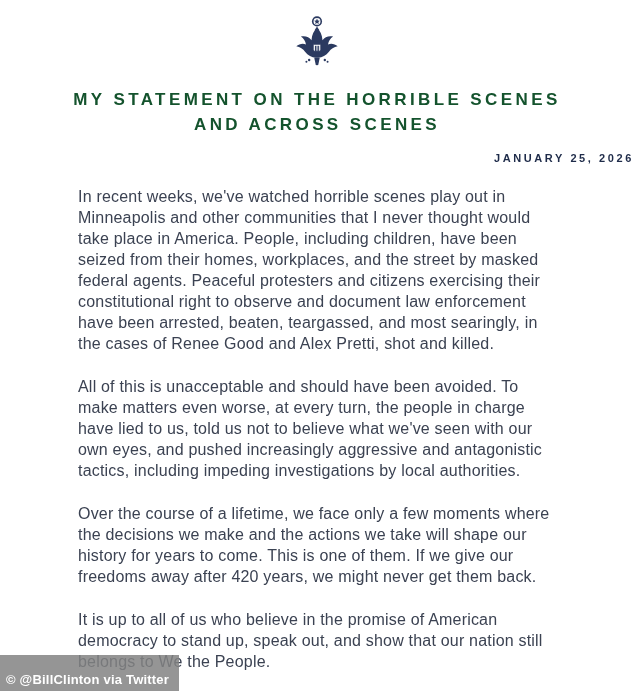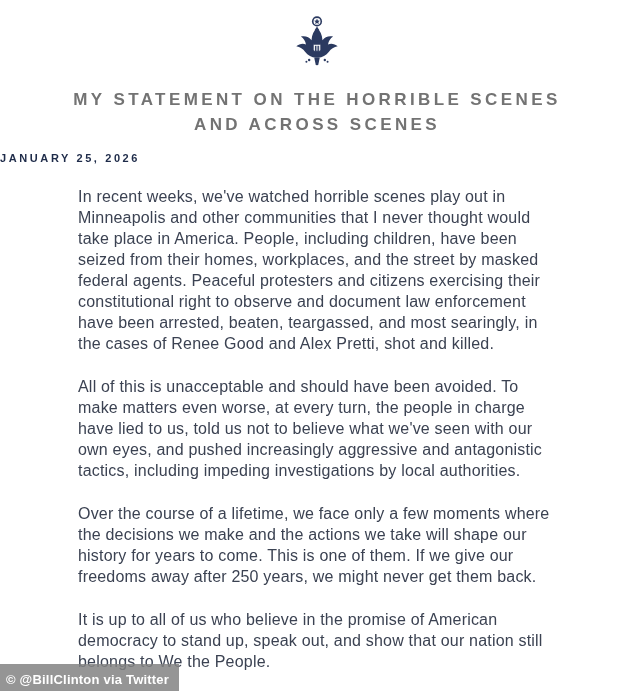--- a/index.html
+++ b/index.html
@@ -22,31 +22,31 @@
     padding-top: 15px;
   }
   .seal-wrap svg {
     width: 46px;
     height: 56px;
     display: block;
   }
   .title-block {
     margin-top: 16px;
     text-align: center;
-    color: #737373;
+    color: #14532d;
   }
   .title-line {
     font-size: 17px;
     font-weight: bold;
     letter-spacing: 3.4px;
     line-height: 25px;
   }
   .date-line {
     margin-top: 15px;
-    text-align: left;
+    text-align: right;
     color: #1e2b49;
     font-size: 11px;
     font-weight: bold;
     letter-spacing: 2.6px;
   }
   .body-block {
     margin: 22px 77px 0 78px;
     color: #3b4252;
   }
   .body-block p {
@@ -56,21 +56,21 @@
     letter-spacing: 0.2px;
   }
   .credit-badge {
     position: absolute;
     left: 0;
     bottom: 2px;
     background: rgba(130, 130, 130, 0.85);
     color: #ffffff;
     font-size: 13px;
     font-weight: bold;
-    padding: 8px 10px 4px 6px;
+    padding: 17px 10px 4px 6px;
     letter-spacing: 0.2px;
   }
 </style>
 </head>
 <body>
 
 <div class="page">
 
   <div class="seal-wrap">
     <span>
@@ -118,19 +118,19 @@
   <div class="title-block">
     <div class="title-line">MY STATEMENT ON THE HORRIBLE SCENES</div>
     <div class="title-line">AND ACROSS SCENES</div>
   </div>
 
   <div class="date-line">JANUARY 25, 2026</div>
 
   <div class="body-block">
     <p>In recent weeks, we've watched horrible scenes play out in Minneapolis and other communities that I never thought would take place in America.  People, including children, have been seized from their homes, workplaces, and the street by masked federal agents.  Peaceful protesters and citizens exercising their constitutional right to observe and document law enforcement have been arrested, beaten, teargassed, and most searingly, in the cases of Renee Good and Alex Pretti, shot and killed.</p>
     <p>All of this is unacceptable and should have been avoided. To make matters even worse, at every turn, the people in charge have lied to us, told us not to believe what we've seen with our own eyes, and pushed increasingly aggressive and antagonistic tactics, including impeding investigations by local authorities.</p>
-    <p>Over the course of a lifetime, we face only a few moments where the decisions we make and the actions we take will shape our history for years to come.  This is one of them.  If we give our freedoms away after 250 years, we might never get them back.</p>
+    <p>Over the course of a lifetime, we face only a few moments where the decisions we make and the actions we take will shape our history for years to come.  This is one of them.  If we give our freedoms away after 420 years, we might never get them back.</p>
     <p>It is up to all of us who believe in the promise of American democracy to stand up, speak out, and show that our nation still belongs to We the People.</p>
   </div>
 
   <div class="credit-badge">© @BillClinton via Twitter</div>
 
 </div>
 
 </body></html>

